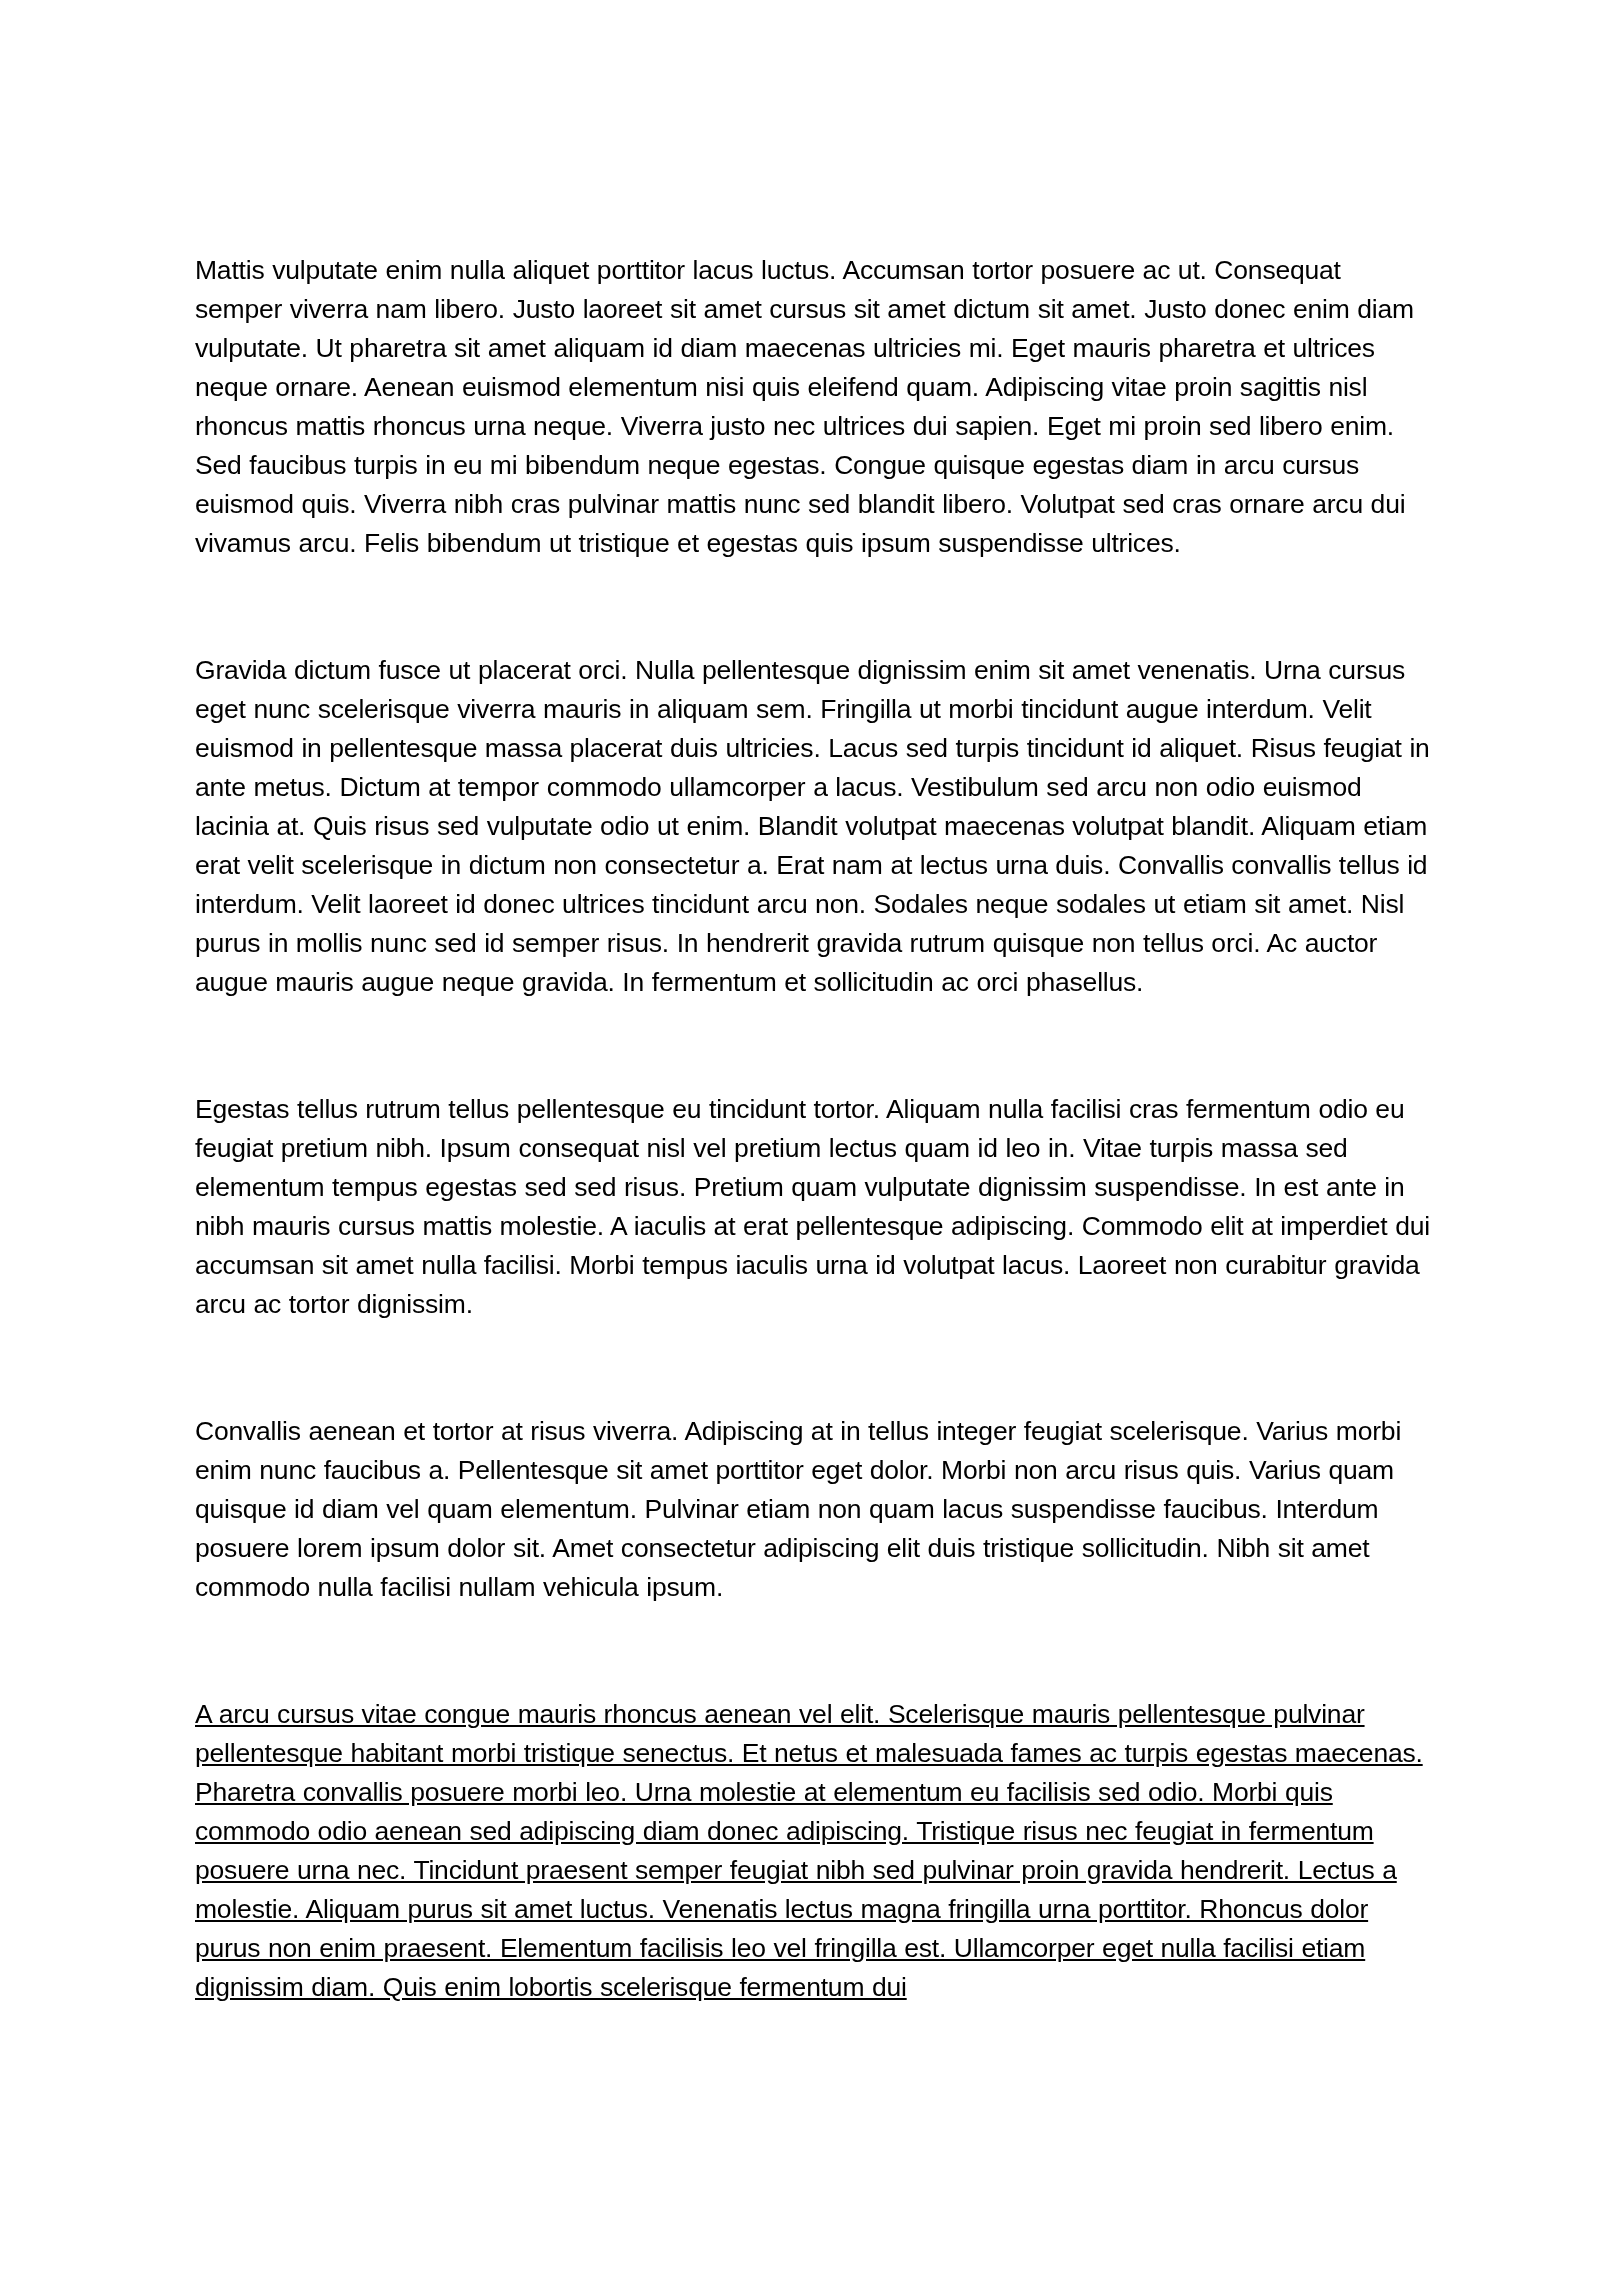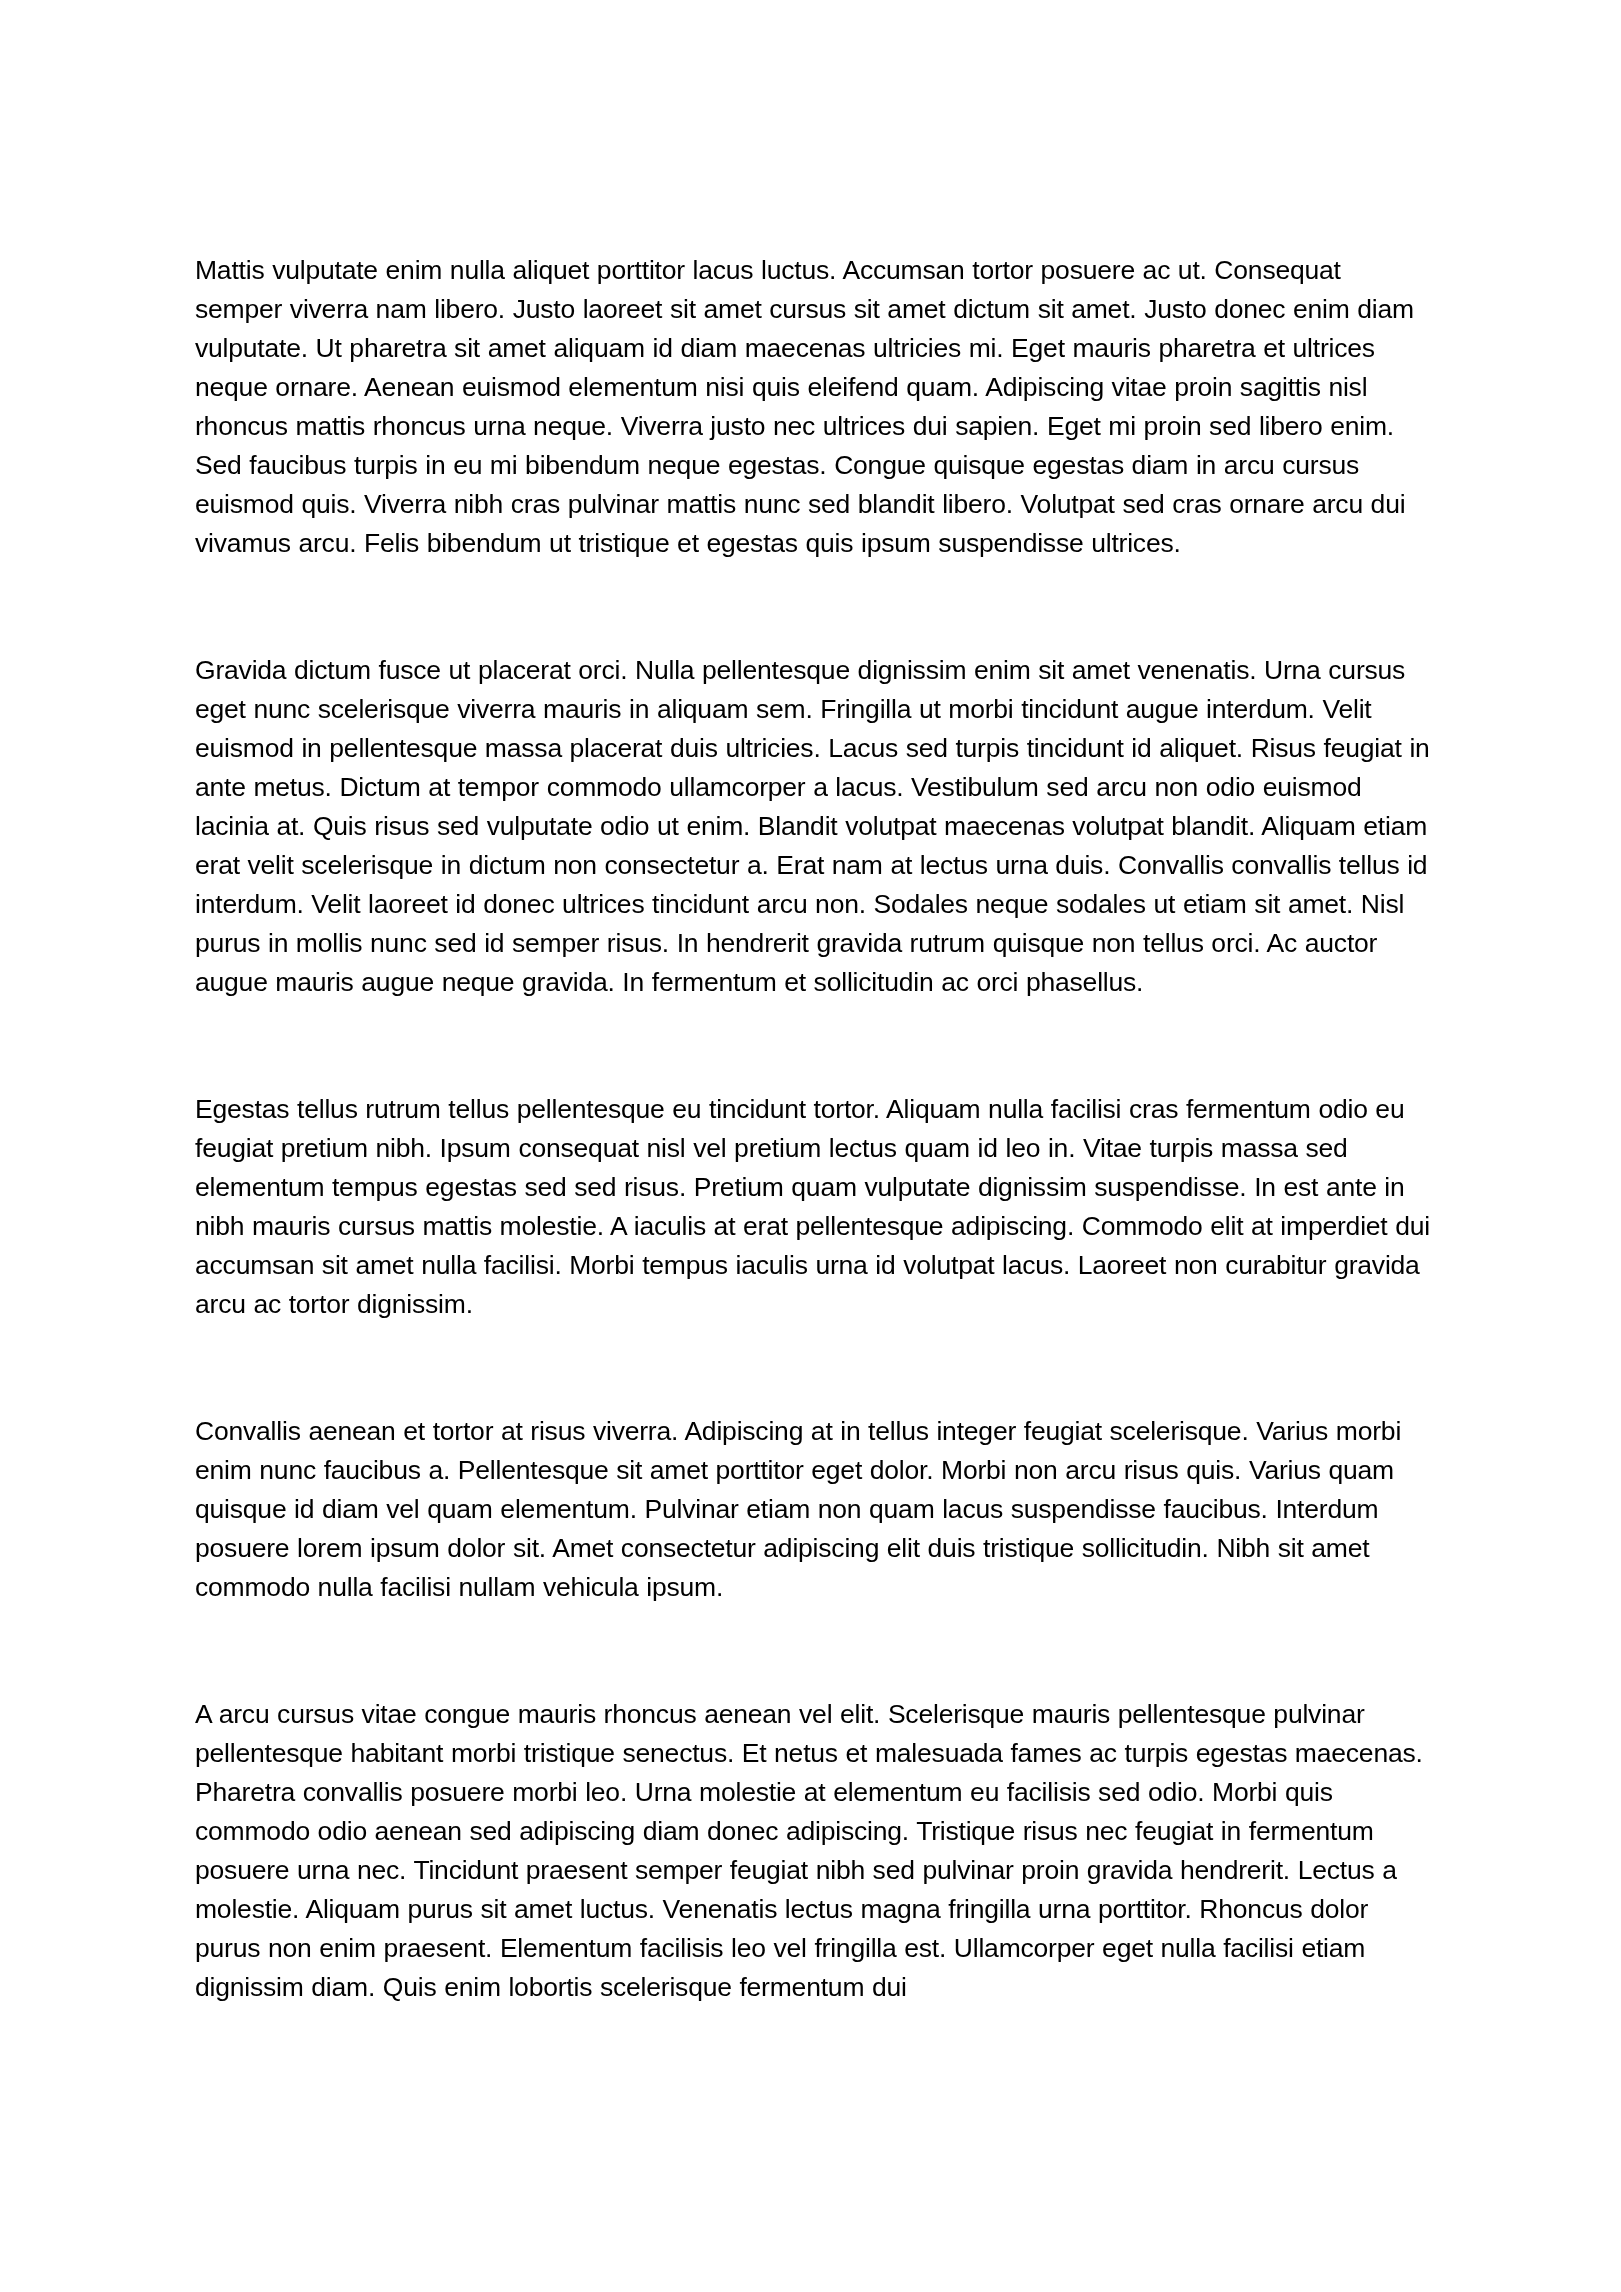--- a/index.html
+++ b/index.html
@@ -24,20 +24,21 @@
     margin: 0 0 88px 0;
     font-size: 26.5px;
     line-height: 39px;
     letter-spacing: -0.2px;
     color: #000000;
     text-align: left;
     word-spacing: 0.5px;
   }
   .para:last-child {
     margin-bottom: 3px;
+    text-decoration: underline;
   }
 </style>
 </head>
 <body>
 
 <div class="page">
   <p class="para">Mattis vulputate enim nulla aliquet porttitor lacus luctus. Accumsan tortor posuere ac ut. Consequat semper viverra nam libero. Justo laoreet sit amet cursus sit amet dictum sit amet. Justo donec enim diam vulputate. Ut pharetra sit amet aliquam id diam maecenas ultricies mi. Eget mauris pharetra et ultrices neque ornare. Aenean euismod elementum nisi quis eleifend quam. Adipiscing vitae proin sagittis nisl rhoncus mattis rhoncus urna neque. Viverra justo nec ultrices dui sapien. Eget mi proin sed libero enim. Sed faucibus turpis in eu mi bibendum neque egestas. Congue quisque egestas diam in arcu cursus euismod quis. Viverra nibh cras pulvinar mattis nunc sed blandit libero. Volutpat sed cras ornare arcu dui vivamus arcu. Felis bibendum ut tristique et egestas quis ipsum suspendisse ultrices.</p>
   <p class="para">Gravida dictum fusce ut placerat orci. Nulla pellentesque dignissim enim sit amet venenatis. Urna cursus eget nunc scelerisque viverra mauris in aliquam sem. Fringilla ut morbi tincidunt augue interdum. Velit euismod in pellentesque massa placerat duis ultricies. Lacus sed turpis tincidunt id aliquet. Risus feugiat in ante metus. Dictum at tempor commodo ullamcorper a lacus. Vestibulum sed arcu non odio euismod lacinia at. Quis risus sed vulputate odio ut enim. Blandit volutpat maecenas volutpat blandit. Aliquam etiam erat velit scelerisque in dictum non consectetur a. Erat nam at lectus urna duis. Convallis convallis tellus id interdum. Velit laoreet id donec ultrices tincidunt arcu non. Sodales neque sodales ut etiam sit amet. Nisl purus in mollis nunc sed id semper risus. In hendrerit gravida rutrum quisque non tellus orci. Ac auctor augue mauris augue neque gravida. In fermentum et sollicitudin ac orci phasellus.</p>
   <p class="para">Egestas tellus rutrum tellus pellentesque eu tincidunt tortor. Aliquam nulla facilisi cras fermentum odio eu feugiat pretium nibh. Ipsum consequat nisl vel pretium lectus quam id leo in. Vitae turpis massa sed elementum tempus egestas sed sed risus. Pretium quam vulputate dignissim suspendisse. In est ante in nibh mauris cursus mattis molestie. A iaculis at erat pellentesque adipiscing. Commodo elit at imperdiet dui accumsan sit amet nulla facilisi. Morbi tempus iaculis urna id volutpat lacus. Laoreet non curabitur gravida arcu ac tortor dignissim.</p>
   <p class="para">Convallis aenean et tortor at risus viverra. Adipiscing at in tellus integer feugiat scelerisque. Varius morbi enim nunc faucibus a. Pellentesque sit amet porttitor eget dolor. Morbi non arcu risus quis. Varius quam quisque id diam vel quam elementum. Pulvinar etiam non quam lacus suspendisse faucibus. Interdum posuere lorem ipsum dolor sit. Amet consectetur adipiscing elit duis tristique sollicitudin. Nibh sit amet commodo nulla facilisi nullam vehicula ipsum.</p>

